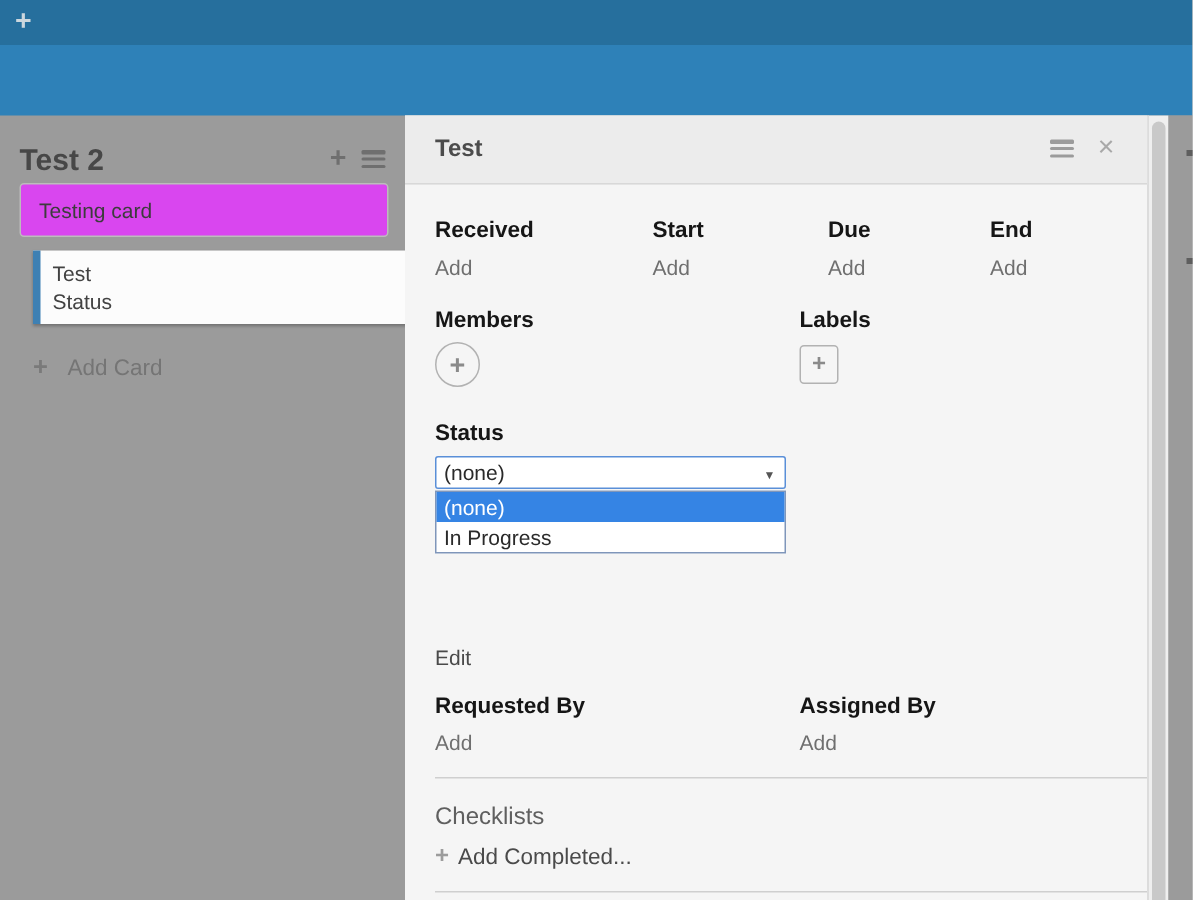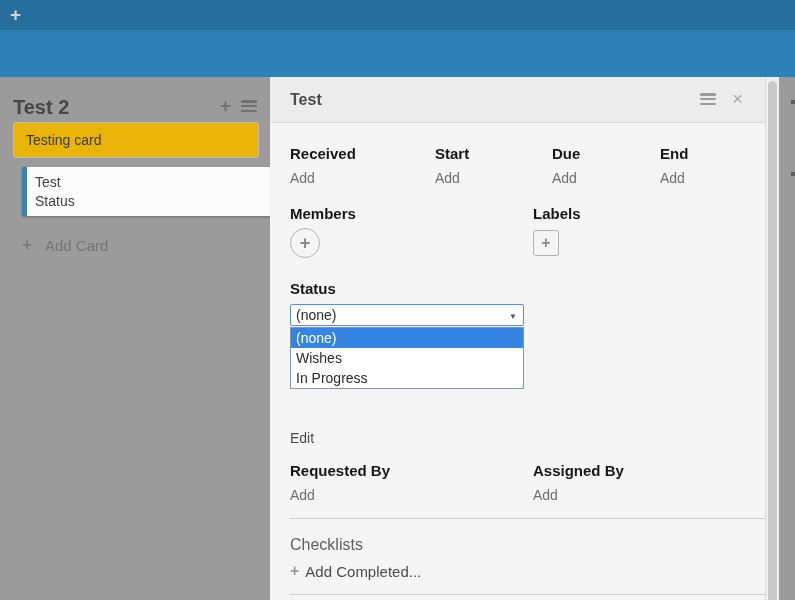--- a/index.html
+++ b/index.html
@@ -13,21 +13,21 @@
 
   
   .board { position:absolute; left:0; top:77px; width:795px; height:523px; background:#9b9b9b; }
   .list-header { position:absolute; left:13px; top:19px; width:246px; height:22px; }
   .list-title { font-size:20px; font-weight:700; color:#474747; }
   .list-actions { position:absolute; right:2px; top:2px; display:flex; align-items:center; gap:10px; }
   .list-plus { color:#6f6f6f; font-size:19px; font-weight:700; line-height:16px; }
   .hamb { display:inline-flex; flex-direction:column; justify-content:space-between; width:16px; height:12px; }
   .hamb i { display:block; height:2.5px; background:#6f6f6f; border-radius:1px; }
 
-  .minicard-gray { position:absolute; left:13px; top:45px; width:246px; height:36px; background:#eab308;
+  .minicard-gray { position:absolute; left:13px; top:45px; width:246px; height:36px; background:#d946ef;
       border:1px solid #bcbcbc; border-radius:3px; font-size:14px; color:#3c3c3c;
       display:flex; align-items:center; padding-left:12px; }
   .minicard-white { position:absolute; left:22px; top:90px; width:250px; height:49px; background:#fcfcfc;
       border-left:5px solid #3e80b3; box-shadow:0 1px 2px rgba(0,0,0,0.28);
       font-size:14px; color:#424242; line-height:19px; padding:6px 0 0 8px; z-index:1; }
   .add-card { position:absolute; left:22px; top:158px; display:flex; align-items:center; gap:13px; color:#757575; }
   .add-card .plus { font-size:17px; font-weight:700; color:#7a7a7a; }
   .add-card .lbl { font-size:15px; }
 
   
@@ -167,21 +167,20 @@
       <span>+</span>
     </div>
 
     <div class="flabel status-label">Status</div>
     <div class="status-select">
       <span>(none)</span>
       <span class="arrow">▼</span>
     </div>
     <div class="status-listbox">
       <div class="opt selected">(none)</div>
-      <div class="opt">Wishes</div>
       <div class="opt">In Progress</div>
     </div>
     <div class="edit-link">Edit</div>
 
     <div class="flabel reqby-label">Requested By</div>
     <div class="flabel asgby-label">Assigned By</div>
     <div class="add-link reqby-add">Add</div>
     <div class="add-link asgby-add">Add</div>
 
     <div class="divider1"></div>

